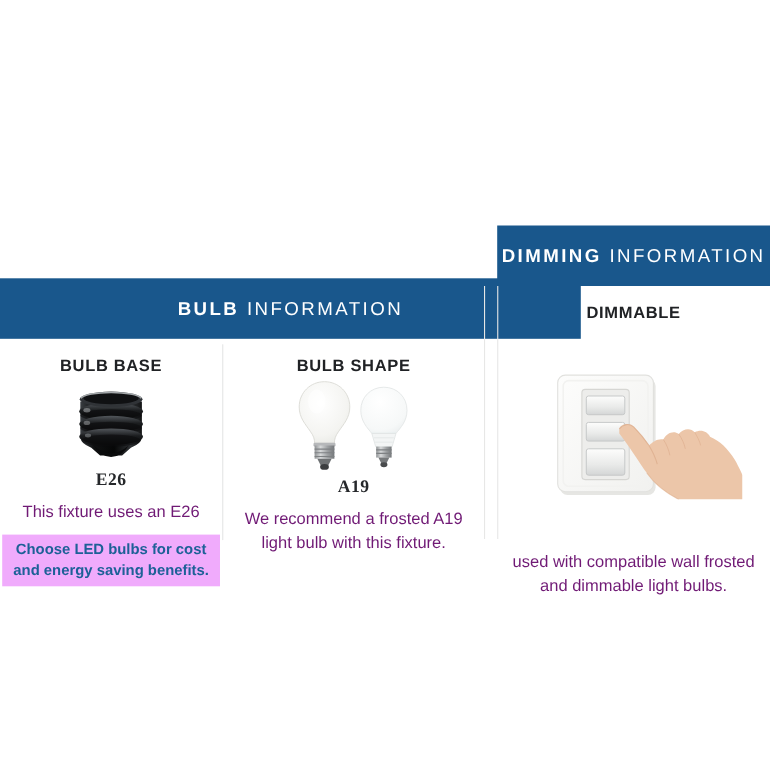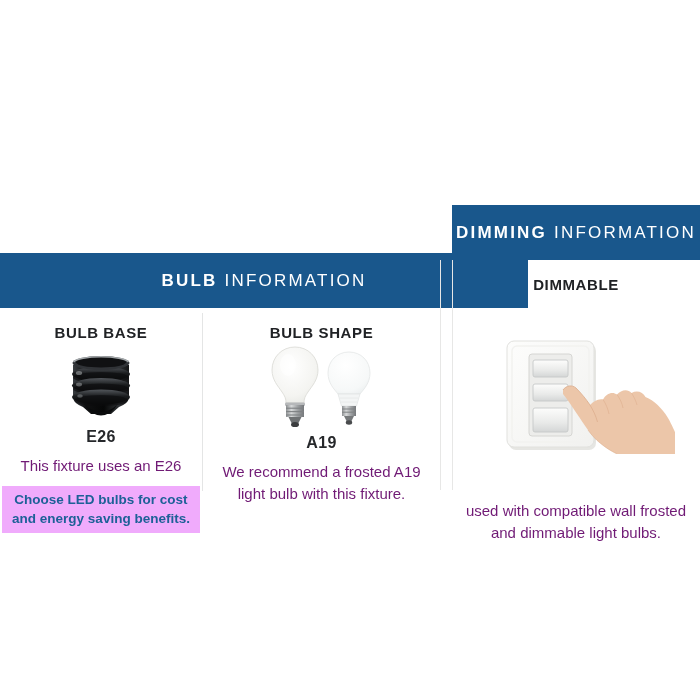--- a/index.html
+++ b/index.html
@@ -20,21 +20,21 @@
   .col-base{width:202px;}
   .col-shape{width:239px;}
   .col-dim{width:248px;gap:44px;}
   .col-heading{
     margin-top:16px;font-size:15px;font-weight:700;letter-spacing:0.6px;color:#202225;
   }
   .figure{display:flex;align-items:center;justify-content:center;}
   .fig-base{margin-top:10px;height:70px;}
   .fig-shape{margin-top:6px;height:80px;}
   .fig-dim{margin-top:3px;height:114px;margin-left:22px;}
-  .bulb-value{margin-top:7px;font-size:16px;font-weight:700;color:#26282b;letter-spacing:0.4px;}
+  .bulb-value{margin-top:7px;font-size:16px;font-weight:700;color:#26282b;letter-spacing:0.4px;font-family:Liberation Serif, serif;}
   .desc{margin:9px 0 0 0;font-size:15px;line-height:1.48;color:#701a75;}
   .desc span{display:block;}
   .desc-dim{margin-top:2px;}
   .callout{
     margin-top:9px;width:186px;background:#f0abfc;padding:4px 6px;
     font-size:13.5px;font-weight:700;line-height:1.42;color:#1d6097;
   }
   .callout span{display:block;}
   .divider-col{position:absolute;left:202px;top:60px;width:1px;height:178px;background:#e4e5e5;}
   .gap-line{position:absolute;top:260px;width:1px;height:230px;background:#e7e7e6;}

